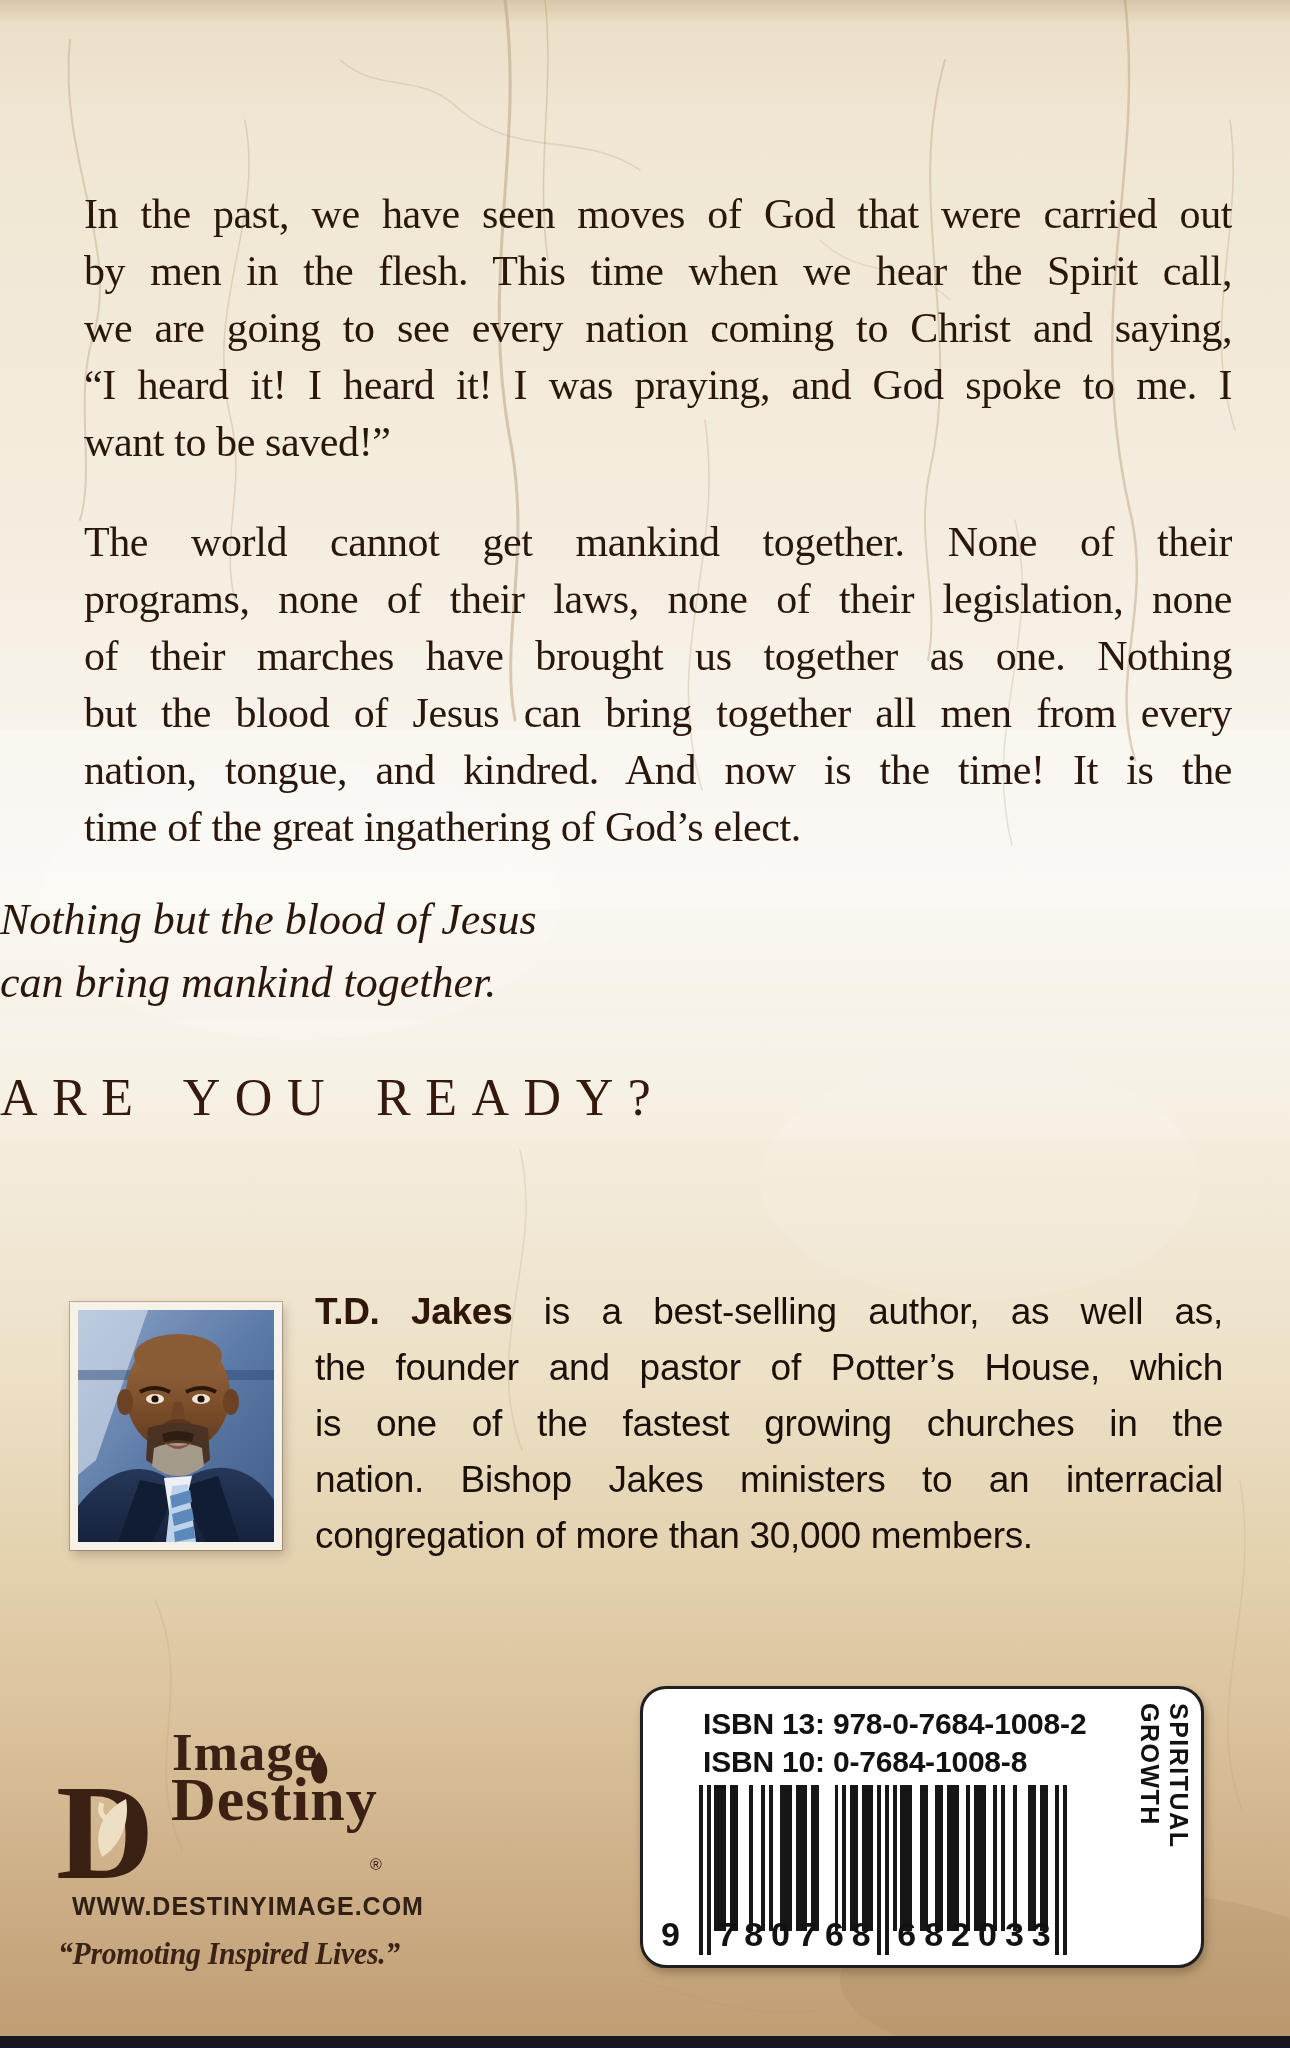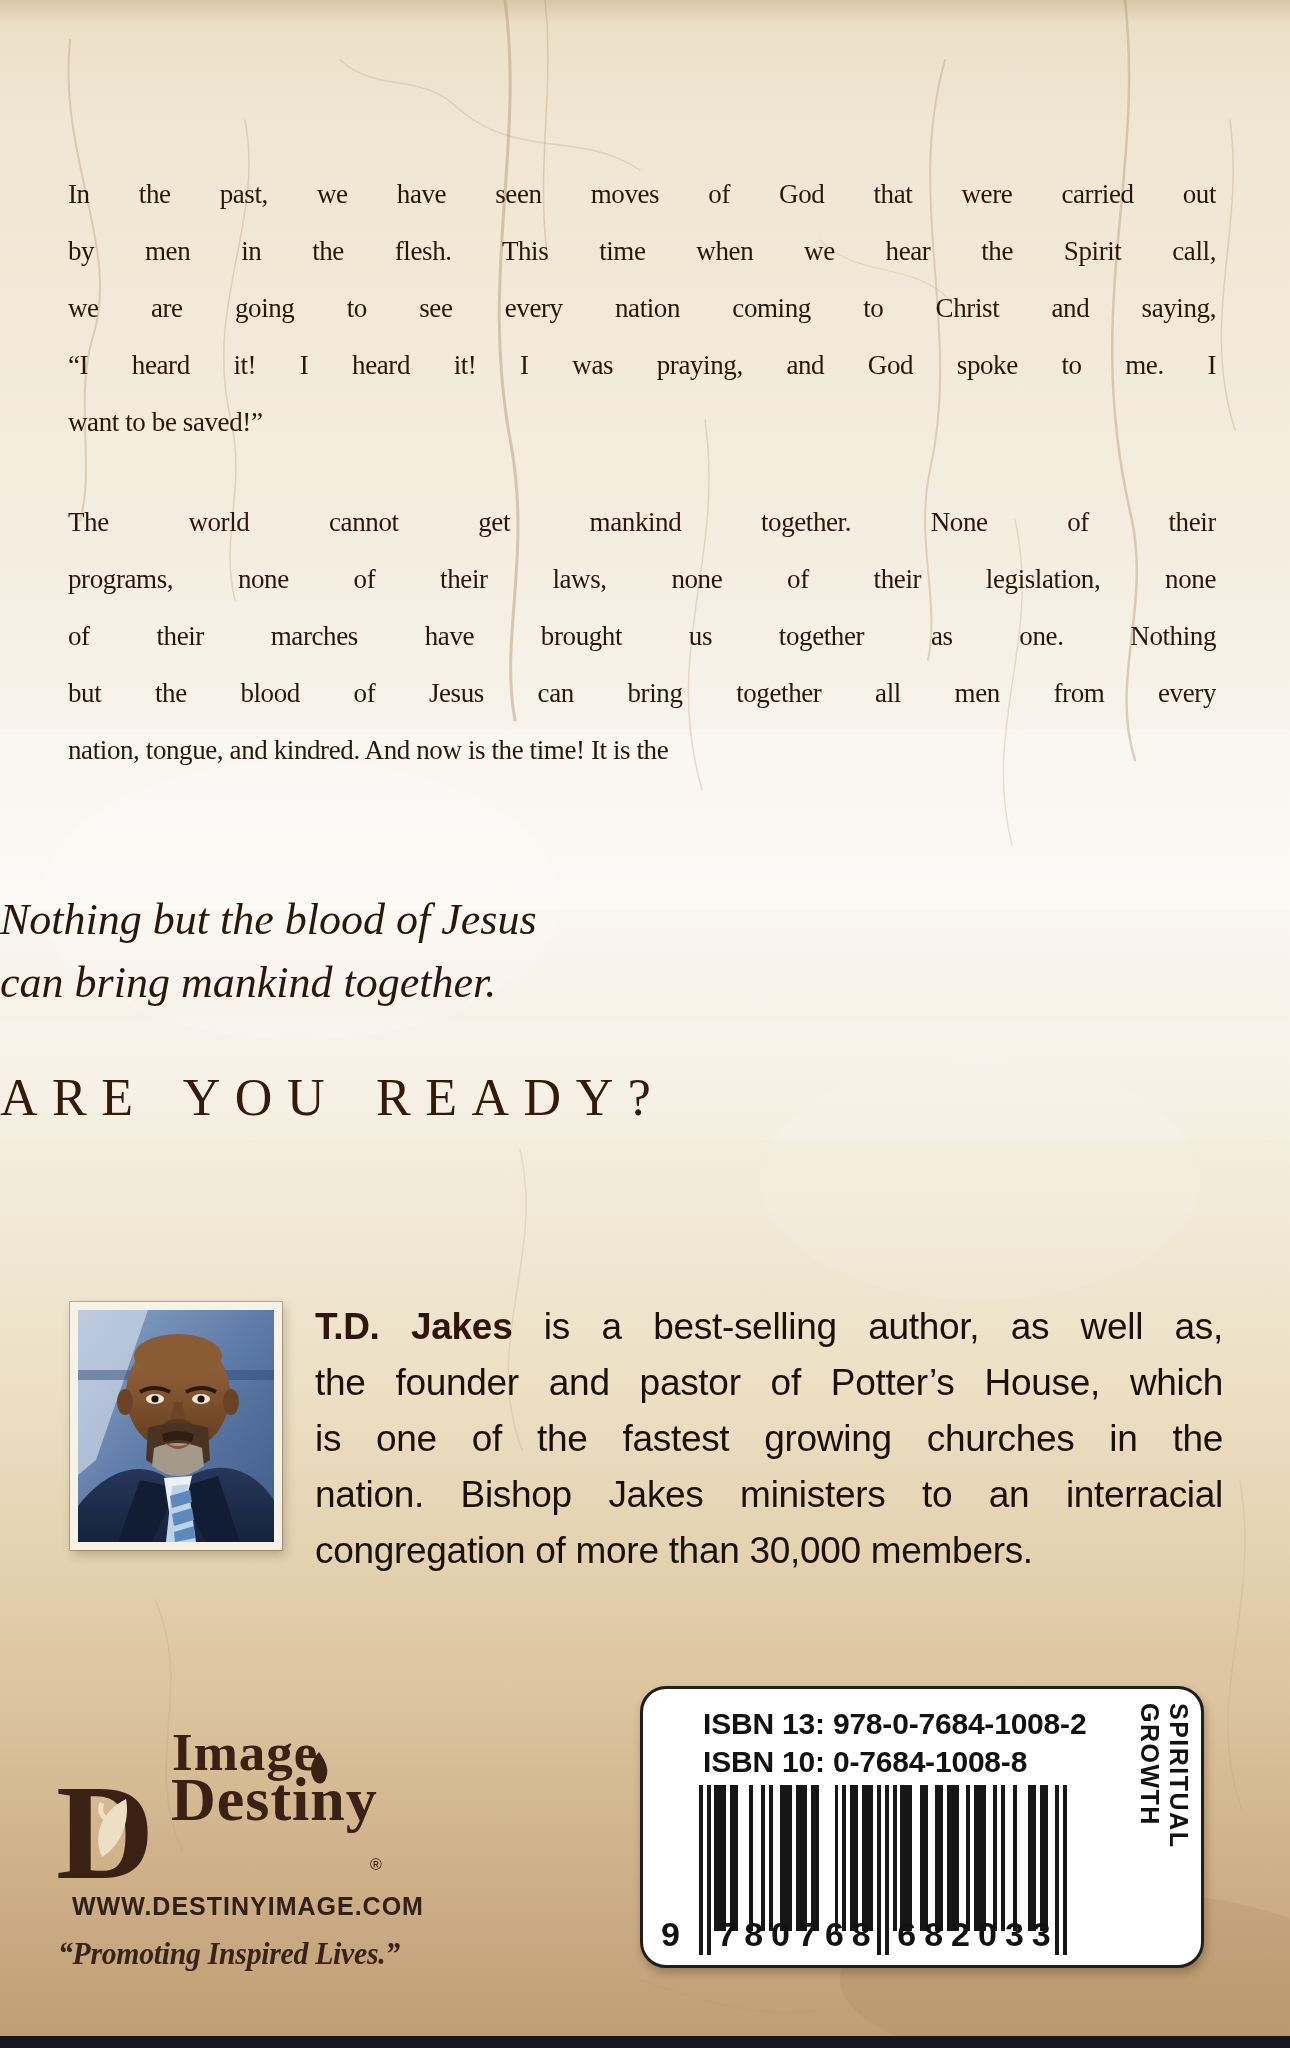--- a/index.html
+++ b/index.html
@@ -11,22 +11,22 @@
       #f2e9d8 16%, #f5eee1 28%, #f9f5ee 38%,
       #faf7f1 44%, #f6f0e4 52%, #f1e8d5 60%,
       #ecdfc4 68%, #e4d2b0 76%, #dac29c 84%,
       #cfb18a 91%, #c4a37a 97%, #bf9d73 100%);
   }
   .texture{position:absolute;left:0;top:0;z-index:0;pointer-events:none;}
   .layer{position:absolute;z-index:2;}
 
   
   .copy{
-    left:68px;width:1148px;color:var(--ink,#2a170c);
-    font-size:27px;line-height:57px;letter-spacing:-0.4px;
+    left:84px;width:1148px;color:var(--ink,#2a170c);
+    font-size:42px;line-height:57px;letter-spacing:-0.4px;margin-top:20px;
   }
   .jline{text-align:justify;text-align-last:justify;white-space:normal;overflow:hidden;}
   .jline:last-child{text-align-last:auto;}
 
   .quote{
     left:0;width:1290px;text-align:left;font-style:italic;
     color:var(--ink,#2a170c);font-size:44px;line-height:63px;
   }
   .ready{
     left:0;width:1290px;
@@ -38,21 +38,21 @@
   .photo{
     left:70px;top:1302px;width:196px;height:232px;
     border:8px solid #f7f2e7;
     box-shadow:0 0 0 1px rgba(90,70,40,.35), 3px 5px 10px rgba(60,40,20,.25);
     background:#5d7ba8;
   }
   .photo svg{display:block;}
   .bio{
     left:315px;top:1284px;width:908px;
     font-family:"Liberation Sans",sans-serif;
-    color:var(--bio-ink,#1b110a);font-size:37px;line-height:56px;letter-spacing:-0.3px;margin-top:15px;
+    color:var(--bio-ink,#1b110a);font-size:37px;line-height:56px;letter-spacing:-0.3px;
   }
   .bio-first{text-align:justify;text-align-last:justify;overflow:hidden;}
   .bio-first b{font-weight:700;color:#2f150a;}
 
   
   .logo-d{left:56px;top:1764px;font-size:136px;line-height:1;font-weight:700;color:var(--logo-brown,#3a2113);}
   .logo-leaf{left:88px;top:1797px;}
   .logo-destiny{left:171px;top:1768px;font-size:62px;line-height:1;font-weight:700;color:var(--logo-brown,#3a2113);letter-spacing:1px;}
   .logo-flame{left:306px;top:1752px;}
   .logo-image{left:172px;top:1726px;font-size:53px;line-height:1;font-weight:700;color:var(--logo-brown,#3a2113);letter-spacing:1px;}
@@ -127,20 +127,21 @@
       <div class="jline">“I heard it! I heard it! I was praying, and God spoke to me. I</div>
       <div class="jline">want to be saved!”</div>
     </div>
 
   <div class="layer copy" style="top:494px">
       <div class="jline">The world cannot get mankind together. None of their</div>
       <div class="jline">programs, none of their laws, none of their legislation, none</div>
       <div class="jline">of their marches have brought us together as one. Nothing</div>
       <div class="jline">but the blood of Jesus can bring together all men from every</div>
       <div class="jline">nation, tongue, and kindred. And now is the time! It is the</div>
+      <div class="jline">time of the great ingathering of God’s elect.</div>
     </div>
 
   <div class="layer quote" style="top:888px">
     <div>Nothing but the blood of Jesus</div>
     <div>can bring mankind together.</div>
   </div>
 
   <div class="layer ready" style="top:1068px">ARE YOU READY?</div>
 
   <div class="layer photo">

